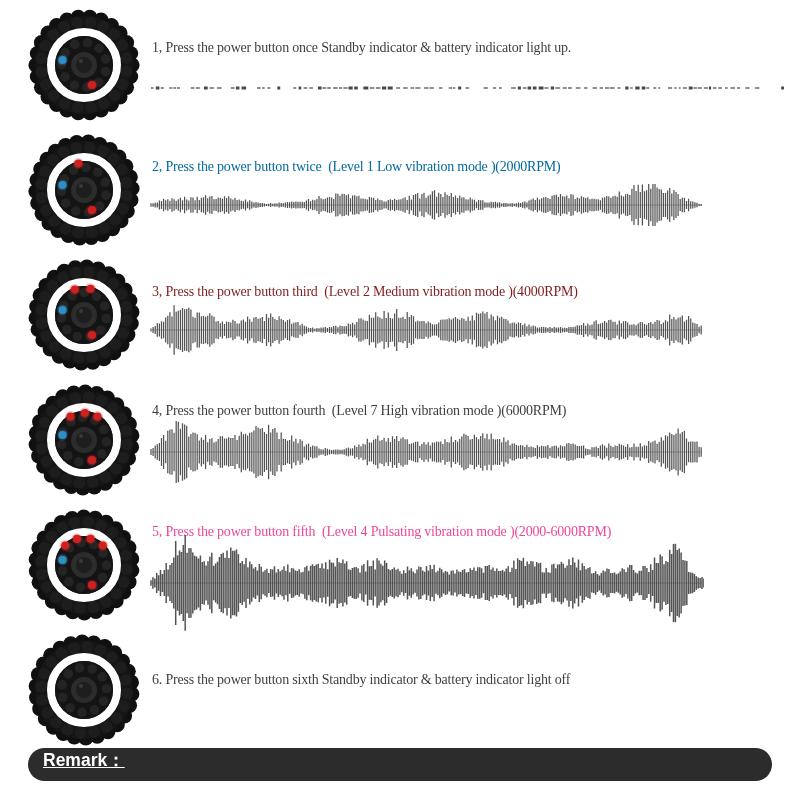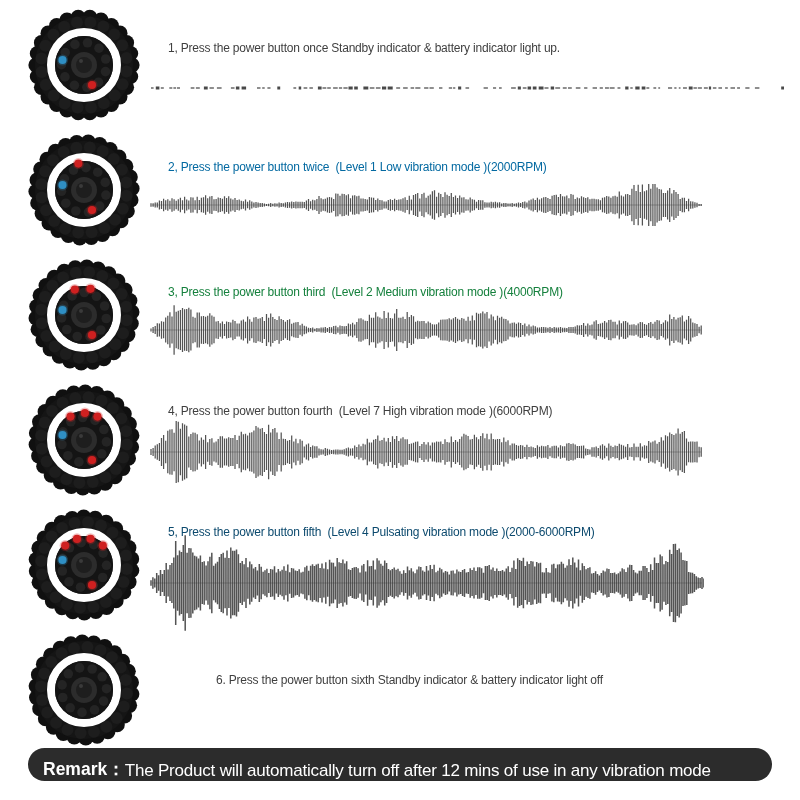--- a/index.html
+++ b/index.html
@@ -1,31 +1,31 @@
 <!DOCTYPE html>
 <html><head>
 <meta charset="utf-8">
 <style>
   html,body{margin:0;padding:0;}
   .page{position:relative;width:800px;height:800px;background:#ffffff;overflow:hidden;
         font-family:"Liberation Sans",sans-serif;}
   .row{position:absolute;left:0;top:0;width:800px;}
   .ball{position:absolute;left:28px;width:112px;height:112px;}
-  .step-text{position:absolute;left:168px;font-size:12px;letter-spacing:-0.2px;
-             color:#3f3f3f;white-space:pre;line-height:20px;}
+  .step-text{position:absolute;left:152px;font-size:14px;letter-spacing:-0.2px;
+             color:#3f3f3f;white-space:pre;line-height:20px;font-family:Liberation Serif, serif;}
   .wave{position:absolute;left:150px;}
   .r0 .ball{top:9px}   .r0 .step-text{top:38px}  .r0 .wave{top:82px}
   .r1 .ball{top:134px} .r1 .step-text{top:157px} .r1 .wave{top:181px}
   .r2 .ball{top:259px} .r2 .step-text{top:282px} .r2 .wave{top:300px}
   .r3 .ball{top:384px} .r3 .step-text{top:401px} .r3 .wave{top:416px}
   .r4 .ball{top:509px} .r4 .step-text{top:522px} .r4 .wave{top:525px}
   .r5 .ball{top:634px} .r5 .step-text{top:670px}
   .remark{position:absolute;left:28px;top:748px;width:744px;height:33px;
-          border-radius:17px;display:flex;align-items:flex-end;padding:0 15px;
-          box-sizing:border-box;white-space:pre;}
+          border-radius:17px;display:flex;align-items:flex-start;padding:0 15px;
+          box-sizing:border-box;white-space:pre;text-decoration:underline;}
   .remark-label{font-weight:bold;font-size:17.5px;}
   .remark-text{font-size:17px;letter-spacing:-0.2px;}
   svg{display:block;}
 </style>
 </head>
 <body>
 
 <div class="page">
 
   <div class="row r0">
@@ -261,21 +261,21 @@
           <circle cx="46.8" cy="30.6" r="5.6" fill="#cf2020" opacity="0.28"></circle>
           <circle cx="46.8" cy="30.6" r="4.1" fill="#cf2020"></circle>
           <circle cx="62.5" cy="29.8" r="5.6" fill="#cf2020" opacity="0.28"></circle>
           <circle cx="62.5" cy="29.8" r="4.1" fill="#cf2020"></circle>
           <circle cx="34.5" cy="51.0" r="5.6" fill="#2f8fc4" opacity="0.28"></circle>
           <circle cx="34.5" cy="51.0" r="4.1" fill="#2f8fc4"></circle>
           <circle cx="64.0" cy="76.0" r="5.6" fill="#cf2020" opacity="0.28"></circle>
           <circle cx="64.0" cy="76.0" r="4.1" fill="#cf2020"></circle>
         </svg>
       </div>
-    <div class="step-text" style="color: #15803d;">3, Press the power button third  (Level 2 Medium vibration mode )(4000RPM)</div>
+    <div class="step-text" style="color: #7f1d1d;">3, Press the power button third  (Level 2 Medium vibration mode )(4000RPM)</div>
     <div class="wave">
         <svg width="553" height="60" viewBox="0 0 553 60">
           <path d="M2 30 H551" stroke="#353535" stroke-width="0.8" opacity="0.45" fill="none"></path>
           <path d="M1.0 28.4 V31.6 M3.1 27.0 V33.0 M5.2 25.9 V34.1 M7.3 23.2 V36.8 M9.4 23.5 V36.5 M11.5 21.3 V38.7 M13.6 21.8 V38.2 M15.7 17.5 V42.5 M17.8 15.8 V44.2 M19.9 12.3 V47.7 M22.0 16.5 V43.5 M24.1 5.3 V54.7 M26.2 11.7 V48.3 M28.3 10.7 V49.3 M30.4 10.1 V49.9 M32.5 8.0 V52.0 M34.6 9.3 V50.7 M36.7 8.9 V51.1 M38.8 7.7 V52.3 M40.9 9.5 V50.5 M43.0 16.8 V43.2 M45.1 17.8 V42.2 M47.2 12.6 V47.4 M49.3 12.6 V47.4 M51.4 16.2 V43.8 M53.5 15.9 V44.1 M55.6 16.7 V43.3 M57.7 15.8 V44.2 M59.8 13.2 V46.8 M61.9 15.4 V44.6 M64.0 16.8 V43.2 M66.1 21.5 V38.5 M68.2 21.1 V38.9 M70.3 23.3 V36.7 M72.4 21.4 V38.6 M74.5 23.9 V36.1 M76.6 21.6 V38.4 M78.7 21.9 V38.1 M80.8 22.6 V37.4 M82.9 19.8 V40.2 M85.0 21.0 V39.0 M87.1 23.6 V36.4 M89.2 23.5 V36.5 M91.3 20.5 V39.5 M93.4 19.4 V40.6 M95.5 21.7 V38.3 M97.6 16.4 V43.6 M99.7 19.2 V40.8 M101.8 21.7 V38.3 M103.9 17.4 V42.6 M106.0 17.1 V42.9 M108.1 18.7 V41.3 M110.2 18.2 V41.8 M112.3 16.9 V43.1 M114.4 21.0 V39.0 M116.5 13.9 V46.1 M118.6 17.7 V42.3 M120.7 13.4 V46.6 M122.8 16.9 V43.1 M124.9 19.1 V40.9 M127.0 19.9 V40.1 M129.1 16.3 V43.7 M131.2 18.9 V41.1 M133.3 20.1 V39.9 M135.4 21.8 V38.2 M137.5 20.0 V40.0 M139.6 19.3 V40.7 M141.7 23.7 V36.3 M143.8 22.7 V37.3 M145.9 22.3 V37.7 M148.0 22.1 V37.9 M150.1 25.3 V34.7 M152.2 23.7 V36.3 M154.3 25.8 V34.2 M156.4 26.5 V33.5 M158.5 27.8 V32.2 M160.6 27.9 V32.1 M162.7 27.4 V32.6 M164.8 28.7 V31.3 M166.9 28.1 V31.9 M169.0 28.2 V31.8 M171.1 27.4 V32.6 M173.2 27.4 V32.6 M175.3 27.1 V32.9 M177.4 28.0 V32.0 M179.5 27.0 V33.0 M181.6 27.2 V32.8 M183.7 25.9 V34.1 M185.8 25.7 V34.3 M187.9 27.3 V32.7 M190.0 25.6 V34.4 M192.1 26.0 V34.0 M194.2 26.3 V33.7 M196.3 26.1 V33.9 M198.4 23.5 V36.5 M200.5 24.3 V35.7 M202.6 22.7 V37.3 M204.7 24.4 V35.6 M206.8 21.9 V38.1 M208.9 18.5 V41.5 M211.0 18.3 V41.7 M213.1 19.5 V40.5 M215.2 20.7 V39.3 M217.3 21.0 V39.0 M219.4 14.7 V45.3 M221.5 17.7 V42.3 M223.6 17.7 V42.3 M225.7 12.2 V47.8 M227.8 16.5 V43.5 M229.9 17.6 V42.4 M232.0 18.8 V41.2 M234.1 10.9 V49.1 M236.2 18.1 V41.9 M238.3 12.4 V47.6 M240.4 18.0 V42.0 M242.5 18.5 V41.5 M244.6 13.5 V46.5 M246.7 8.9 V51.1 M248.8 17.7 V42.3 M250.9 17.8 V42.2 M253.0 16.8 V43.2 M255.1 18.9 V41.1 M257.2 12.1 V47.9 M259.3 17.0 V43.0 M261.4 14.9 V45.1 M263.5 16.2 V43.8 M265.6 21.8 V38.2 M267.7 20.7 V39.3 M269.8 21.2 V38.8 M271.9 21.1 V38.9 M274.0 20.9 V39.1 M276.1 23.3 V36.7 M278.2 21.5 V38.5 M280.3 22.8 V37.2 M282.4 24.3 V35.7 M284.5 24.5 V35.5 M286.6 24.2 V35.8 M288.7 22.5 V37.5 M290.8 19.8 V40.2 M292.9 19.5 V40.5 M295.0 19.6 V40.4 M297.1 19.3 V40.7 M299.2 18.2 V41.8 M301.3 19.6 V40.4 M303.4 18.3 V41.7 M305.5 17.1 V42.9 M307.6 18.8 V41.2 M309.7 19.8 V40.2 M311.8 18.0 V42.0 M313.9 18.7 V41.3 M316.0 20.8 V39.2 M318.1 16.7 V43.3 M320.2 20.8 V39.2 M322.3 15.4 V44.6 M324.4 20.2 V39.8 M326.5 12.8 V47.2 M328.6 13.8 V46.2 M330.7 13.3 V46.7 M332.8 11.6 V48.4 M334.9 13.4 V46.6 M337.0 12.1 V47.9 M339.1 18.4 V41.6 M341.2 14.5 V45.5 M343.3 16.6 V43.4 M345.4 20.3 V39.7 M347.5 15.8 V44.2 M349.6 17.7 V42.3 M351.7 16.8 V43.2 M353.8 18.8 V41.2 M355.9 19.1 V40.9 M358.0 20.5 V39.5 M360.1 23.5 V36.5 M362.2 22.7 V37.3 M364.3 22.4 V37.6 M366.4 23.8 V36.2 M368.5 22.4 V37.6 M370.6 22.9 V37.1 M372.7 24.9 V35.1 M374.8 23.6 V36.4 M376.9 26.3 V33.7 M379.0 24.6 V35.4 M381.1 26.6 V33.4 M383.2 25.5 V34.5 M385.3 26.2 V33.8 M387.4 27.4 V32.6 M389.5 27.4 V32.6 M391.6 27.0 V33.0 M393.7 27.0 V33.0 M395.8 27.3 V32.7 M397.9 27.8 V32.2 M400.0 27.1 V32.9 M402.1 28.0 V32.0 M404.2 27.1 V32.9 M406.3 27.5 V32.5 M408.4 27.5 V32.5 M410.5 27.1 V32.9 M412.6 27.8 V32.2 M414.7 27.7 V32.3 M416.8 28.0 V32.0 M418.9 27.0 V33.0 M421.0 26.9 V33.1 M423.1 26.9 V33.1 M425.2 26.4 V33.6 M427.3 25.3 V34.7 M429.4 25.4 V34.6 M431.5 25.1 V34.9 M433.6 23.1 V36.9 M435.7 25.7 V34.3 M437.8 23.5 V36.5 M439.9 25.2 V34.8 M442.0 24.6 V35.4 M444.1 21.6 V38.4 M446.2 20.3 V39.7 M448.3 23.9 V36.1 M450.4 23.4 V36.6 M452.5 22.8 V37.2 M454.6 20.9 V39.1 M456.7 22.6 V37.4 M458.8 19.9 V40.1 M460.9 19.7 V40.3 M463.0 21.7 V38.3 M465.1 21.7 V38.3 M467.2 24.4 V35.6 M469.3 20.4 V39.6 M471.4 23.2 V36.8 M473.5 21.2 V38.8 M475.6 21.1 V38.9 M477.7 22.6 V37.4 M479.8 24.7 V35.3 M481.9 24.6 V35.4 M484.0 24.3 V35.7 M486.1 25.2 V34.8 M488.2 23.5 V36.5 M490.3 21.9 V38.1 M492.4 22.3 V37.7 M494.5 24.0 V36.0 M496.6 24.7 V35.3 M498.7 23.0 V37.0 M500.8 22.0 V38.0 M502.9 23.7 V36.3 M505.0 21.8 V38.2 M507.1 20.0 V40.0 M509.2 20.4 V39.6 M511.3 23.9 V36.1 M513.4 22.5 V37.5 M515.5 20.3 V39.7 M517.6 21.4 V38.6 M519.7 14.6 V45.4 M521.8 19.1 V40.9 M523.9 16.9 V43.1 M526.0 19.5 V40.5 M528.1 17.8 V42.2 M530.2 17.3 V42.7 M532.3 15.5 V44.5 M534.4 21.5 V38.5 M536.5 19.7 V40.3 M538.6 16.1 V43.9 M540.7 18.5 V41.5 M542.8 22.5 V37.5 M544.9 23.2 V36.8 M547.0 24.0 V36.0 M549.1 26.7 V33.3 M551.2 25.4 V34.6 " stroke="#353535" stroke-width="1.25" opacity="0.85" fill="none"></path>
         </svg>
       </div>
   </div>
 
   <div class="row r3">
     <div class="ball">
@@ -437,21 +437,21 @@
           <circle cx="62.5" cy="29.8" r="5.6" fill="#cf2020" opacity="0.28"></circle>
           <circle cx="62.5" cy="29.8" r="4.1" fill="#cf2020"></circle>
           <circle cx="74.8" cy="36.6" r="5.6" fill="#cf2020" opacity="0.28"></circle>
           <circle cx="74.8" cy="36.6" r="4.1" fill="#cf2020"></circle>
           <circle cx="34.5" cy="51.0" r="5.6" fill="#2f8fc4" opacity="0.28"></circle>
           <circle cx="34.5" cy="51.0" r="4.1" fill="#2f8fc4"></circle>
           <circle cx="64.0" cy="76.0" r="5.6" fill="#cf2020" opacity="0.28"></circle>
           <circle cx="64.0" cy="76.0" r="4.1" fill="#cf2020"></circle>
         </svg>
       </div>
-    <div class="step-text" style="color: #0c4a6e;">5, Press the power button fifth  (Level 4 Pulsating vibration mode )(2000-6000RPM)</div>
+    <div class="step-text" style="color: #ec4899;">5, Press the power button fifth  (Level 4 Pulsating vibration mode )(2000-6000RPM)</div>
     <div class="wave">
         <svg width="554" height="116" viewBox="0 0 554 116">
           <path d="M2 58 H552" stroke="#353535" stroke-width="0.8" opacity="0.45" fill="none"></path>
           <path d="M1.0 55.2 V60.8 M2.9 52.2 V63.8 M4.8 53.5 V62.5 M6.7 48.1 V67.9 M8.6 50.3 V65.7 M10.5 45.1 V70.9 M12.4 48.9 V67.1 M14.3 45.0 V71.0 M16.2 38.0 V78.0 M18.1 44.4 V71.6 M20.0 39.9 V76.1 M21.9 38.0 V78.0 M23.8 32.6 V83.4 M25.7 16.0 V100.0 M27.6 30.2 V85.8 M29.5 25.4 V90.6 M31.4 26.9 V89.1 M33.3 19.9 V96.1 M35.2 10.3 V105.7 M37.1 27.7 V88.3 M39.0 23.0 V93.0 M40.9 23.2 V92.8 M42.8 27.4 V88.6 M44.7 30.7 V85.3 M46.6 31.4 V84.6 M48.5 33.6 V82.4 M50.4 30.6 V85.4 M52.3 37.1 V78.9 M54.2 36.3 V79.7 M56.1 40.4 V75.6 M58.0 36.2 V79.8 M59.9 31.7 V84.3 M61.8 27.7 V88.3 M63.7 40.7 V75.3 M65.6 38.4 V77.6 M67.5 36.7 V79.3 M69.4 32.1 V83.9 M71.3 29.1 V86.9 M73.2 27.8 V88.2 M75.1 32.7 V83.3 M77.0 25.5 V90.5 M78.9 33.0 V83.0 M80.8 22.4 V93.6 M82.7 25.8 V90.2 M84.6 25.7 V90.3 M86.5 24.4 V91.6 M88.4 29.3 V86.7 M90.3 38.0 V78.0 M92.2 35.9 V80.1 M94.1 39.2 V76.8 M96.0 33.1 V82.9 M97.9 42.2 V73.8 M99.8 36.6 V79.4 M101.7 39.2 V76.8 M103.6 43.6 V72.4 M105.5 42.0 V74.0 M107.4 45.5 V70.5 M109.3 38.9 V77.1 M111.2 41.7 V74.3 M113.1 46.8 V69.2 M115.0 45.3 V70.7 M116.9 43.8 V72.2 M118.8 47.9 V68.1 M120.7 44.0 V72.0 M122.6 44.4 V71.6 M124.5 41.2 V74.8 M126.4 47.6 V68.4 M128.3 44.1 V71.9 M130.2 46.2 V69.8 M132.1 44.7 V71.3 M134.0 41.2 V74.8 M135.9 45.8 V70.2 M137.8 39.4 V76.6 M139.7 47.2 V68.8 M141.6 42.9 V73.1 M143.5 43.5 V72.5 M145.4 45.4 V70.6 M147.3 45.9 V70.1 M149.2 44.2 V71.8 M151.1 47.4 V68.6 M153.0 46.8 V69.2 M154.9 42.2 V73.8 M156.8 40.7 V75.3 M158.7 45.8 V70.2 M160.6 40.7 V75.3 M162.5 39.2 V76.8 M164.4 41.0 V75.0 M166.3 39.4 V76.6 M168.2 38.7 V77.3 M170.1 43.1 V72.9 M172.0 38.4 V77.6 M173.9 43.6 V72.4 M175.8 37.3 V78.7 M177.7 44.3 V71.7 M179.6 34.7 V81.3 M181.5 37.6 V78.4 M183.4 37.8 V78.2 M185.3 41.6 V74.4 M187.2 33.1 V82.9 M189.1 37.2 V78.8 M191.0 37.9 V78.1 M192.9 34.5 V81.5 M194.8 38.5 V77.5 M196.7 36.3 V79.7 M198.6 44.2 V71.8 M200.5 45.0 V71.0 M202.4 43.0 V73.0 M204.3 42.2 V73.8 M206.2 42.1 V73.9 M208.1 43.3 V72.7 M210.0 47.4 V68.6 M211.9 40.5 V75.5 M213.8 39.0 V77.0 M215.7 46.6 V69.4 M217.6 35.2 V80.8 M219.5 41.2 V74.8 M221.4 41.1 V74.9 M223.3 35.6 V80.4 M225.2 44.5 V71.5 M227.1 33.2 V82.8 M229.0 35.5 V80.5 M230.9 38.7 V77.3 M232.8 40.7 V75.3 M234.7 35.5 V80.5 M236.6 38.0 V78.0 M238.5 44.0 V72.0 M240.4 45.2 V70.8 M242.3 43.9 V72.1 M244.2 42.6 V73.4 M246.1 44.7 V71.3 M248.0 43.8 V72.2 M249.9 46.3 V69.7 M251.8 48.8 V67.2 M253.7 45.2 V70.8 M255.6 48.1 V67.9 M257.5 41.4 V74.6 M259.4 45.3 V70.7 M261.3 43.3 V72.7 M263.2 46.6 V69.4 M265.1 48.2 V67.8 M267.0 44.4 V71.6 M268.9 41.6 V74.4 M270.8 42.0 V74.0 M272.7 45.4 V70.6 M274.6 46.8 V69.2 M276.5 41.0 V75.0 M278.4 45.6 V70.4 M280.3 40.0 V76.0 M282.2 43.9 V72.1 M284.1 39.8 V76.2 M286.0 47.2 V68.8 M287.9 45.8 V70.2 M289.8 42.7 V73.3 M291.7 44.2 V71.8 M293.6 47.6 V68.4 M295.5 46.0 V70.0 M297.4 46.7 V69.3 M299.3 49.5 V66.5 M301.2 45.8 V70.2 M303.1 45.4 V70.6 M305.0 48.4 V67.6 M306.9 44.4 V71.6 M308.8 46.4 V69.6 M310.7 46.9 V69.1 M312.6 45.1 V70.9 M314.5 44.0 V72.0 M316.4 47.5 V68.5 M318.3 46.9 V69.1 M320.2 43.2 V72.8 M322.1 44.9 V71.1 M324.0 42.5 V73.5 M325.9 46.0 V70.0 M327.8 42.3 V73.7 M329.7 42.3 V73.7 M331.6 43.3 V72.7 M333.5 47.7 V68.3 M335.4 41.0 V75.0 M337.3 41.1 V74.9 M339.2 39.9 V76.1 M341.1 44.4 V71.6 M343.0 42.4 V73.6 M344.9 45.9 V70.1 M346.8 43.4 V72.6 M348.7 46.0 V70.0 M350.6 45.9 V70.1 M352.5 45.0 V71.0 M354.4 46.4 V69.6 M356.3 43.5 V72.5 M358.2 41.3 V74.7 M360.1 47.0 V69.0 M362.0 42.8 V73.2 M363.9 35.4 V80.6 M365.8 43.9 V72.1 M367.7 33.3 V82.7 M369.6 35.1 V80.9 M371.5 35.9 V80.1 M373.4 32.8 V83.2 M375.3 41.1 V74.9 M377.2 36.6 V79.4 M379.1 39.0 V77.0 M381.0 36.1 V79.9 M382.9 36.6 V79.4 M384.8 41.5 V74.5 M386.7 37.1 V78.9 M388.6 38.2 V77.8 M390.5 37.7 V78.3 M392.4 47.2 V68.8 M394.3 47.4 V68.6 M396.2 43.1 V72.9 M398.1 47.3 V68.7 M400.0 47.7 V68.3 M401.9 39.5 V76.5 M403.8 38.8 V77.2 M405.7 43.3 V72.7 M407.6 39.4 V76.6 M409.5 39.2 V76.8 M411.4 36.8 V79.2 M413.3 38.7 V77.3 M415.2 42.7 V73.3 M417.1 40.4 V75.6 M419.0 34.3 V81.7 M420.9 39.9 V76.1 M422.8 32.4 V83.6 M424.7 37.4 V78.6 M426.6 42.5 V73.5 M428.5 34.6 V81.4 M430.4 45.3 V70.7 M432.3 38.2 V77.8 M434.2 41.1 V74.9 M436.1 44.2 V71.8 M438.0 42.9 V73.1 M439.9 42.3 V73.7 M441.8 48.6 V67.4 M443.7 48.0 V68.0 M445.6 46.3 V69.7 M447.5 49.0 V67.0 M449.4 50.4 V65.6 M451.3 48.1 V67.9 M453.2 45.4 V70.6 M455.1 46.6 V69.4 M457.0 43.4 V72.6 M458.9 44.0 V72.0 M460.8 48.0 V68.0 M462.7 48.0 V68.0 M464.6 47.6 V68.4 M466.5 49.2 V66.8 M468.4 48.3 V67.7 M470.3 46.5 V69.5 M472.2 43.2 V72.8 M474.1 44.3 V71.7 M476.0 47.1 V68.9 M477.9 42.5 V73.5 M479.8 39.8 V76.2 M481.7 40.1 V75.9 M483.6 45.1 V70.9 M485.5 47.4 V68.6 M487.4 48.5 V67.5 M489.3 45.8 V70.2 M491.2 45.7 V70.3 M493.1 40.9 V75.1 M495.0 41.1 V74.9 M496.9 43.1 V72.9 M498.8 47.1 V68.9 M500.7 39.3 V76.7 M502.6 45.1 V70.9 M504.5 32.4 V83.6 M506.4 38.0 V78.0 M508.3 38.0 V78.0 M510.2 29.4 V86.6 M512.1 31.3 V84.7 M514.0 39.3 V76.7 M515.9 35.9 V80.1 M517.8 36.9 V79.1 M519.7 24.7 V91.3 M521.6 28.9 V87.1 M523.5 18.9 V97.1 M525.4 18.7 V97.3 M527.3 24.9 V91.1 M529.2 23.4 V92.6 M531.1 27.6 V88.4 M533.0 35.1 V80.9 M534.9 35.4 V80.6 M536.8 35.9 V80.1 M538.7 47.1 V68.9 M540.6 47.5 V68.5 M542.5 47.7 V68.3 M544.4 49.0 V67.0 M546.3 51.3 V64.7 M548.2 52.5 V63.5 M550.1 53.1 V62.9 M552.0 52.1 V63.9 M553.9 53.6 V62.4 " stroke="#353535" stroke-width="1.5" opacity="0.85" fill="none"></path>
         </svg>
       </div>
   </div>
 
   <div class="row r5">
     <div class="ball">
@@ -514,20 +514,20 @@
           <circle cx="78.5" cy="54.7" r="4.8" fill="#242424"></circle>
           <circle cx="75.6" cy="67.1" r="4.8" fill="#242424"></circle>
           <circle cx="66.5" cy="75.9" r="4.8" fill="#242424"></circle>
           <circle cx="54.0" cy="78.4" r="4.8" fill="#242424"></circle>
           <circle cx="42.2" cy="73.8" r="4.8" fill="#242424"></circle>
           <circle cx="56" cy="56" r="13" fill="#2c2c2c"></circle>
           <circle cx="56" cy="56" r="8" fill="#1e1e1e"></circle>
           <circle cx="53" cy="52" r="2" fill="#3a3a3a"></circle>
         </svg>
       </div>
-    <div class="step-text" style="color: rgb(63, 63, 63); margin-left: 48px;">6. Press the power button sixth Standby indicator &amp; battery indicator light off</div>
+    <div class="step-text" style="color: rgb(63, 63, 63);">6. Press the power button sixth Standby indicator &amp; battery indicator light off</div>
   </div>
 
   <div class="remark" style="background: rgb(44, 44, 44); color: rgb(255, 255, 255);">
-    <span class="remark-label">Remark：</span><span class="remark-text">The Product will automatically turn off after 12 mins of use in any vibration mode</span>
+    <span class="remark-label">Remark：</span>
   </div>
 
 </div>
 
 </body></html>

